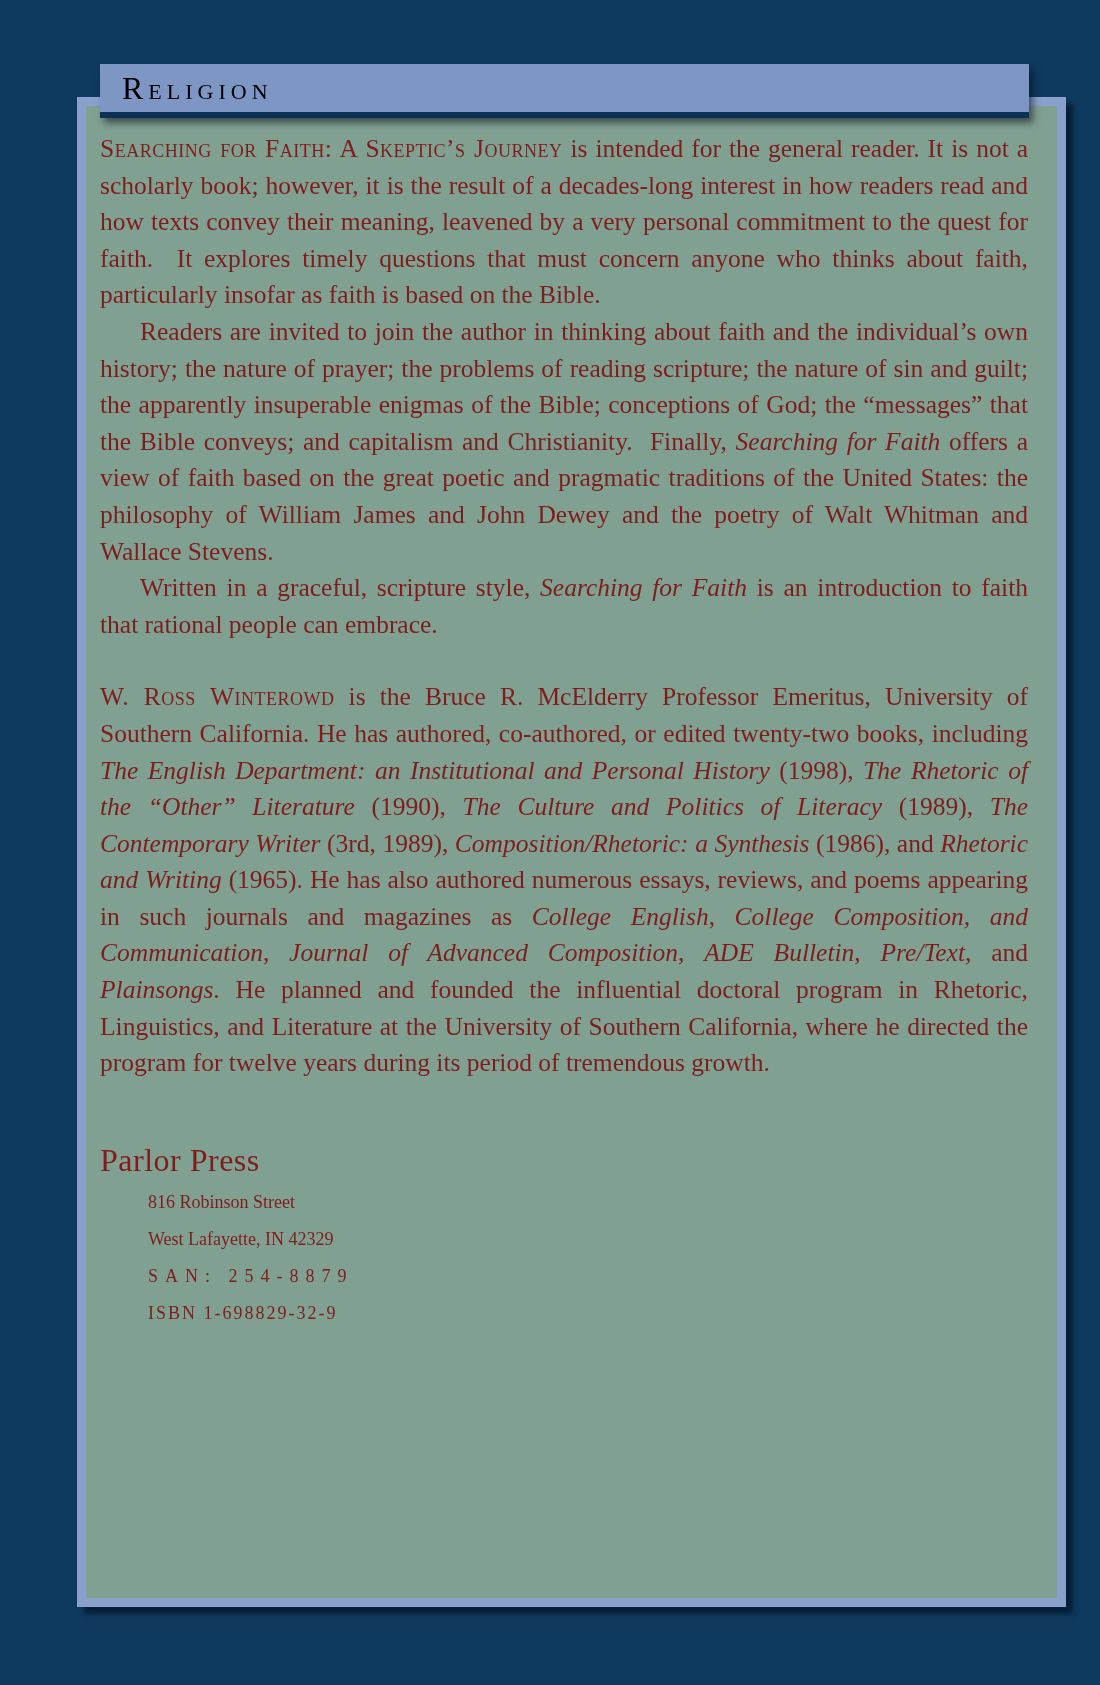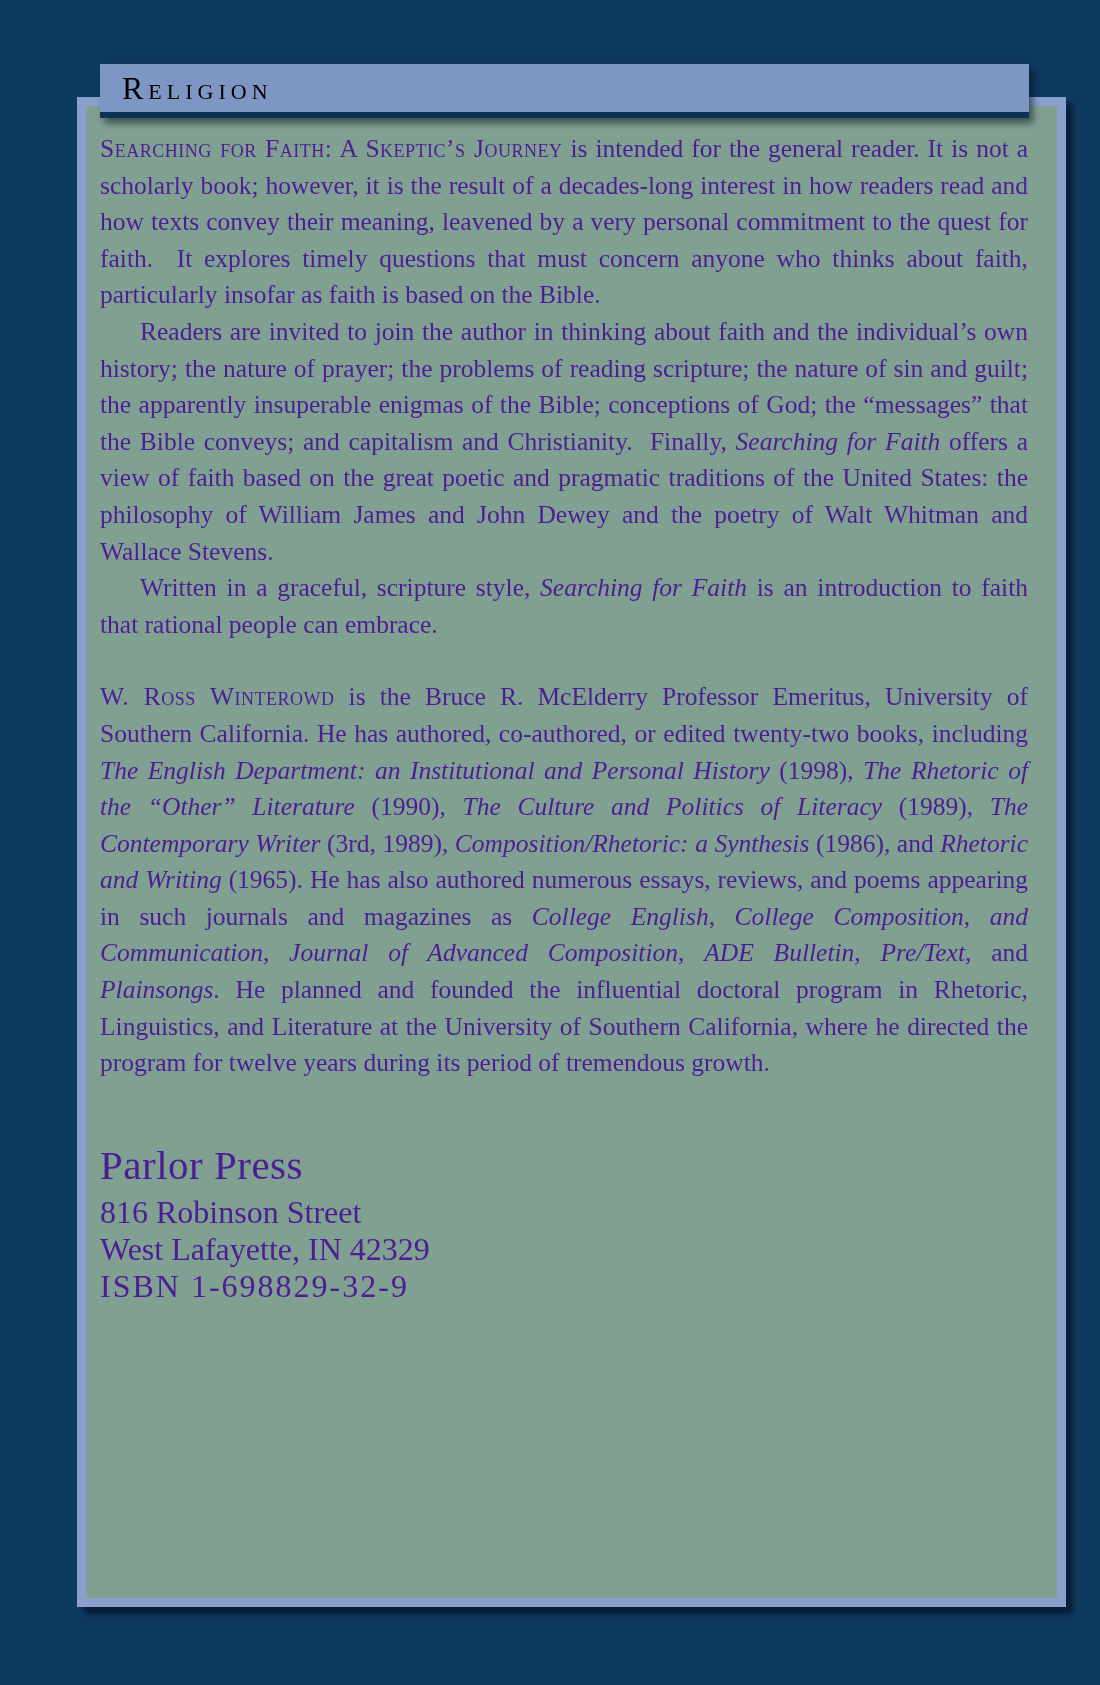--- a/index.html
+++ b/index.html
@@ -43,43 +43,44 @@
     background: #80a092;
     border: 9px solid #8aa0cc;
     box-shadow: 7px 7px 5px rgba(2, 12, 26, 0.6);
     z-index: 1;
   }
   .content {
     position: absolute;
     left: 14px;
     top: 25px;
     width: 928px;
-    color: #4c1d95;
+    color: #7f1d1d;
     font-size: 25.5px;
     line-height: 36.6px;
   }
   .content p {
     margin: 0;
     text-align: justify;
   }
   .content p.indent { text-indent: 40px; }
   .content p.bio { margin-top: 36px; }
   .sc { font-variant: small-caps; letter-spacing: 0.5px; }
   .i { font-style: italic; }
   .n { font-style: normal; }
   .publisher { margin-top: 60px; }
   .publisher-name {
-    font-size: 41px;
+    font-size: 32px;
     line-height: 1.15;
     letter-spacing: 0.5px;
     margin-bottom: 5px;
   }
   .pub-line {
-    font-size: 32px;
+    font-size: 18px;
     line-height: 37px;
+    margin-left: 48px;
   }
   .website { letter-spacing: 3.5px; }
   .san { letter-spacing: 7px; }
   .isbn { letter-spacing: 2px; }
 </style>
 </head>
 <body>
 
 <div class="page">
 
@@ -94,19 +95,20 @@
           <p class="first"><span class="sc">Searching for Faith: A Skeptic’s Journey</span><span class="n"> is intended for the general reader. It is not a scholarly book; however, it is the result of a decades-long interest in how readers read and how texts convey their meaning, leavened by a very personal commitment to the quest for faith.&nbsp; It explores timely questions that must concern anyone who thinks about faith, particularly insofar as faith is based on the Bible.</span></p>
           <p class="indent"><span class="n">Readers are invited to join the author in thinking about faith and the individual’s own history; the nature of prayer; the problems of reading scripture; the nature of sin and guilt; the apparently insuperable enigmas of the Bible; conceptions of God; the “messages” that the Bible conveys; and capitalism and Christianity.&nbsp; Finally, </span><span class="i">Searching for Faith</span><span class="n"> offers a view of faith based on the great poetic and pragmatic traditions of the United States: the philosophy of William James and John Dewey and the poetry of Walt Whitman and Wallace Stevens.</span></p>
           <p class="indent"><span class="n">Written in a graceful, scripture style, </span><span class="i">Searching for Faith</span><span class="n"> is an introduction to faith that rational people can embrace.</span></p>
           <p class="bio"><span class="sc">W. Ross Winterowd</span><span class="n"> is the Bruce R. McElderry Professor Emeritus, University of Southern California. He has authored, co-authored, or edited twenty-two books, including </span><span class="i">The English Department: an Institutional and Personal History</span><span class="n"> (1998), </span><span class="i">The Rhetoric of the “Other” Literature</span><span class="n"> (1990), </span><span class="i">The Culture and Politics of Literacy</span><span class="n"> (1989), </span><span class="i">The Contemporary Writer</span><span class="n"> (3rd, 1989), </span><span class="i">Composition/Rhetoric: a Synthesis</span><span class="n"> (1986), and </span><span class="i">Rhetoric and Writing</span><span class="n"> (1965). He has also authored numerous essays, reviews, and poems appearing in such journals and magazines as </span><span class="i">College English</span><span class="n">, </span><span class="i">College Composition, and Communication</span><span class="n">, </span><span class="i">Journal of Advanced Composition</span><span class="n">, </span><span class="i">ADE Bulletin</span><span class="n">, </span><span class="i">Pre/Text</span><span class="n">, and </span><span class="i">Plainsongs</span><span class="n">. He planned and founded the influential doctoral program in Rhetoric, Linguistics, and Literature at the University of Southern California, where he directed the program for twelve years during its period of tremendous growth.</span></p>
         </div>
 
       <div class="publisher">
         <div class="publisher-name">Parlor Press</div>
         <div class="pub-line">816 Robinson Street</div>
         <div class="pub-line">West Lafayette, IN 42329</div>
+        <div class="pub-line san">SAN: 254-8879</div>
         <div class="pub-line isbn">ISBN 1-698829-32-9</div>
       </div>
 
     </div>
   </div>
 
 </div>
 
 </body></html>

